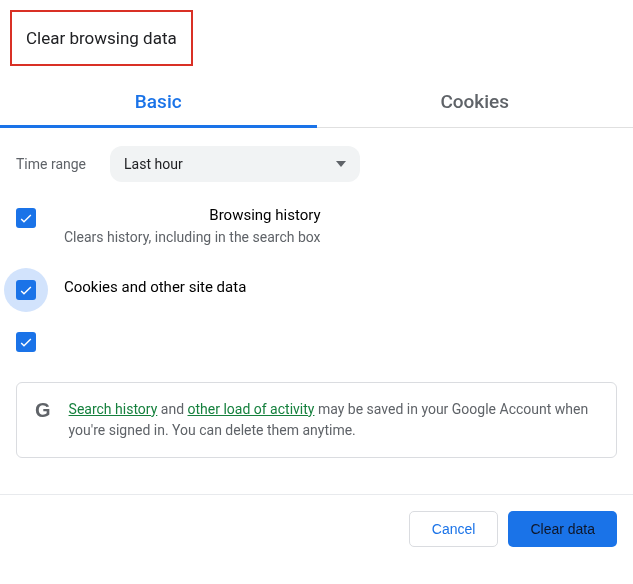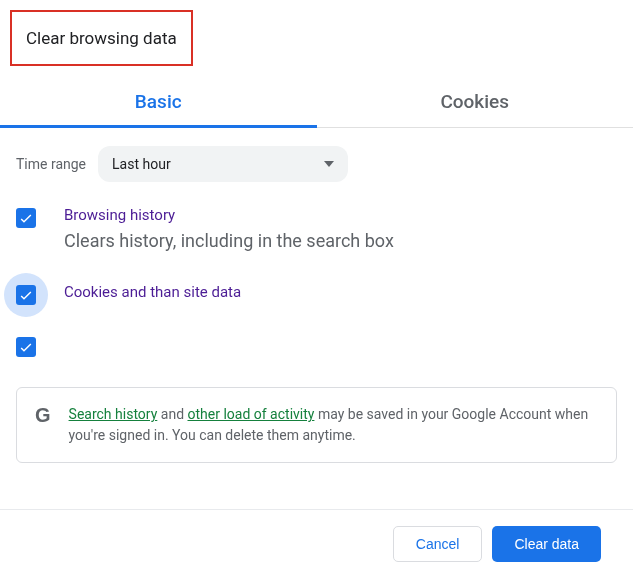--- a/index.html
+++ b/index.html
@@ -35,21 +35,21 @@
     .tab.active {
       color: #1a73e8;
       border-bottom: 3px solid #1a73e8;
     }
     .content {
       padding: 18px 16px 0 16px;
     }
     .time-row {
       display: flex;
       align-items: center;
-      gap: 12px;
+      gap: 24px;
       margin-bottom: 24px;
       text-align: center;
     }
     .time-label {
       color: #5f6368;
       font-size: 14px;
     }
     .select {
       background: #f1f3f4;
       border-radius: 12px;
@@ -96,27 +96,28 @@
       background: #1a73e8;
       border-radius: 3px;
       display: flex;
       align-items: center;
       justify-content: center;
       position: relative;
       cursor: pointer;
     }
     .chk svg { width: 16px; height: 16px; }
     .option-text .title {
-      color: #4c1d95;
+      color: #000000;
       font-size: 15px;
       margin-bottom: 4px;
+      text-align: right;
     }
     .option-text .desc {
       color: #5f6368;
-      font-size: 18px;
+      font-size: 14px;
       line-height: 1.4;
     }
     .info-box {
       border: 1px solid #dadce0;
       border-radius: 6px;
       padding: 16px 18px;
       display: flex;
       align-items: flex-start;
       gap: 18px;
       margin-top: 6px;
@@ -136,38 +137,38 @@
     .info-text .link {
       color: #15803d;
       text-decoration: underline;
       cursor: pointer;
     }
     .footer {
       display: flex;
       justify-content: flex-end;
       gap: 10px;
       border-top: 1px solid #e8eaed;
-      padding: 16px 32px 16px;
-      margin-top: 46px;
+      padding: 16px 16px 16px;
+      margin-top: 36px;
     }
     .btn {
       padding: 9px 22px;
       border-radius: 5px;
       font-size: 14px;
       font-weight: 500;
       cursor: pointer;
     }
     .btn-cancel {
       background: #fff;
       color: #1a73e8;
       border: 1px solid #dadce0;
     }
     .btn-primary {
       background: #1a73e8;
-      color: #ffffff;
+      color: #0f172a;
       border: none;
     }
   </style>
 </head>
 <body>
 
 
 
 <div class="dialog-title">Clear browsing data</div>
 
@@ -203,21 +204,21 @@
   <div class="option-row">
     <div class="checkbox-wrap">
       <div class="ripple"></div>
       <div class="chk">
         <svg viewBox="0 0 24 24">
             <path fill="#fff" d="M9 16.2l-3.5-3.5L4 14.2 9 19.2 20 8.2 18.5 6.7z"></path>
           </svg>
       </div>
     </div>
     <div class="option-text">
-      <div class="title">Cookies and than site data</div>
+      <div class="title">Cookies and other site data</div>
     </div>
   </div>
 
   <div class="option-row">
     <div class="checkbox-wrap">
       <div class="chk">
         <svg viewBox="0 0 24 24">
             <path fill="#fff" d="M9 16.2l-3.5-3.5L4 14.2 9 19.2 20 8.2 18.5 6.7z"></path>
           </svg>
       </div>

